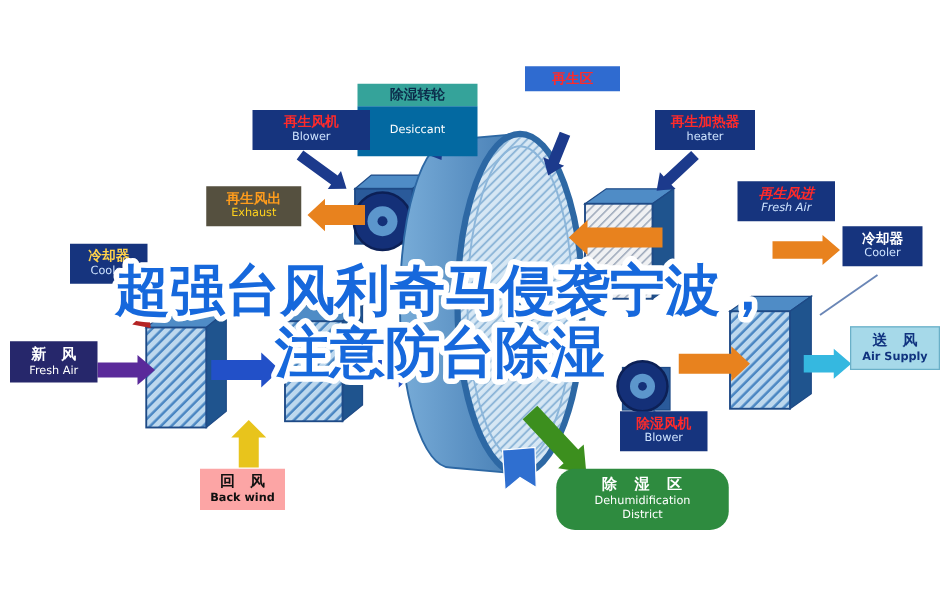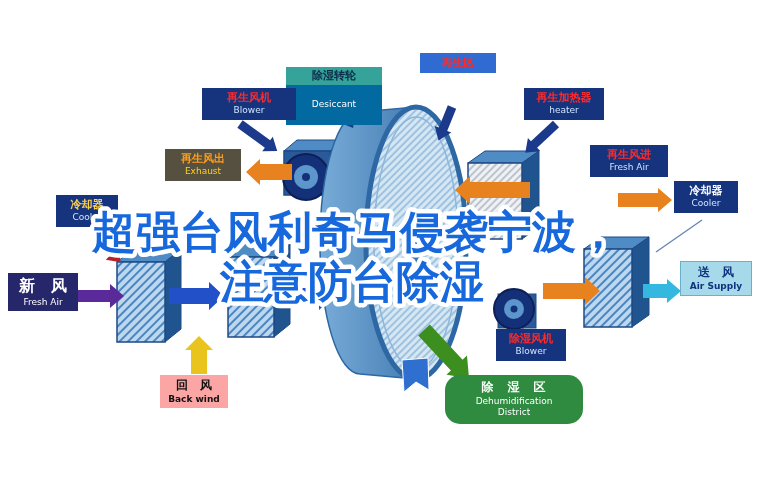--- a/index.html
+++ b/index.html
@@ -31,28 +31,28 @@
   .lb-regen-area .zh { color:#ff2a2a; }
   .lb-regen-area .en { line-height:1.15; }
 
   .lb-regen-blower { left:202px; top:88px; width:94px; }
   .lb-regen-heater { left:524px; top:88px; width:80px; }
 
   .lb-exhaust { left:165px; top:149px; width:76px; background:#55503f; }
   .lb-exhaust .zh { color:#ff9c1c; }
   .lb-exhaust .en { color:#ffd21c; }
 
-  .lb-regen-fresh { left:590px; top:145px; width:78px; }
+  .lb-regen-fresh { left:590px; top:145px; width:78px;font-style:italic; }
 
   .lb-cooler-left { left:56px; top:195px; width:62px; }
   .lb-cooler-left .zh { color:#ffd24a; }
   .lb-cooler-right { left:674px; top:181px; width:64px; }
 
   .lb-fresh-air { left:8px; top:273px; width:70px; background:#26276b; color:#ffffff; }
-  .lb-fresh-air .zh { font-size:16px; }
+  .lb-fresh-air .zh { font-size:12px; }
 
   .lb-air-supply { left:680px; top:261px; width:72px; background:#a6d9e9; color:#10337f; border:1px solid #6ab0c8; }
   .lb-air-supply .zh { font-size:12px; }
   .lb-air-supply .en { font-weight:bold;text-align:center; }
 
   .lb-back-wind { left:160px; top:375px; width:68px; background:#fca5a5; color:#101010; }
   .lb-back-wind .zh { font-size:12px; }
   .lb-back-wind .en { font-weight:bold; }
 
   .lb-dehumid-blower { left:496px; top:329px; width:70px; }

